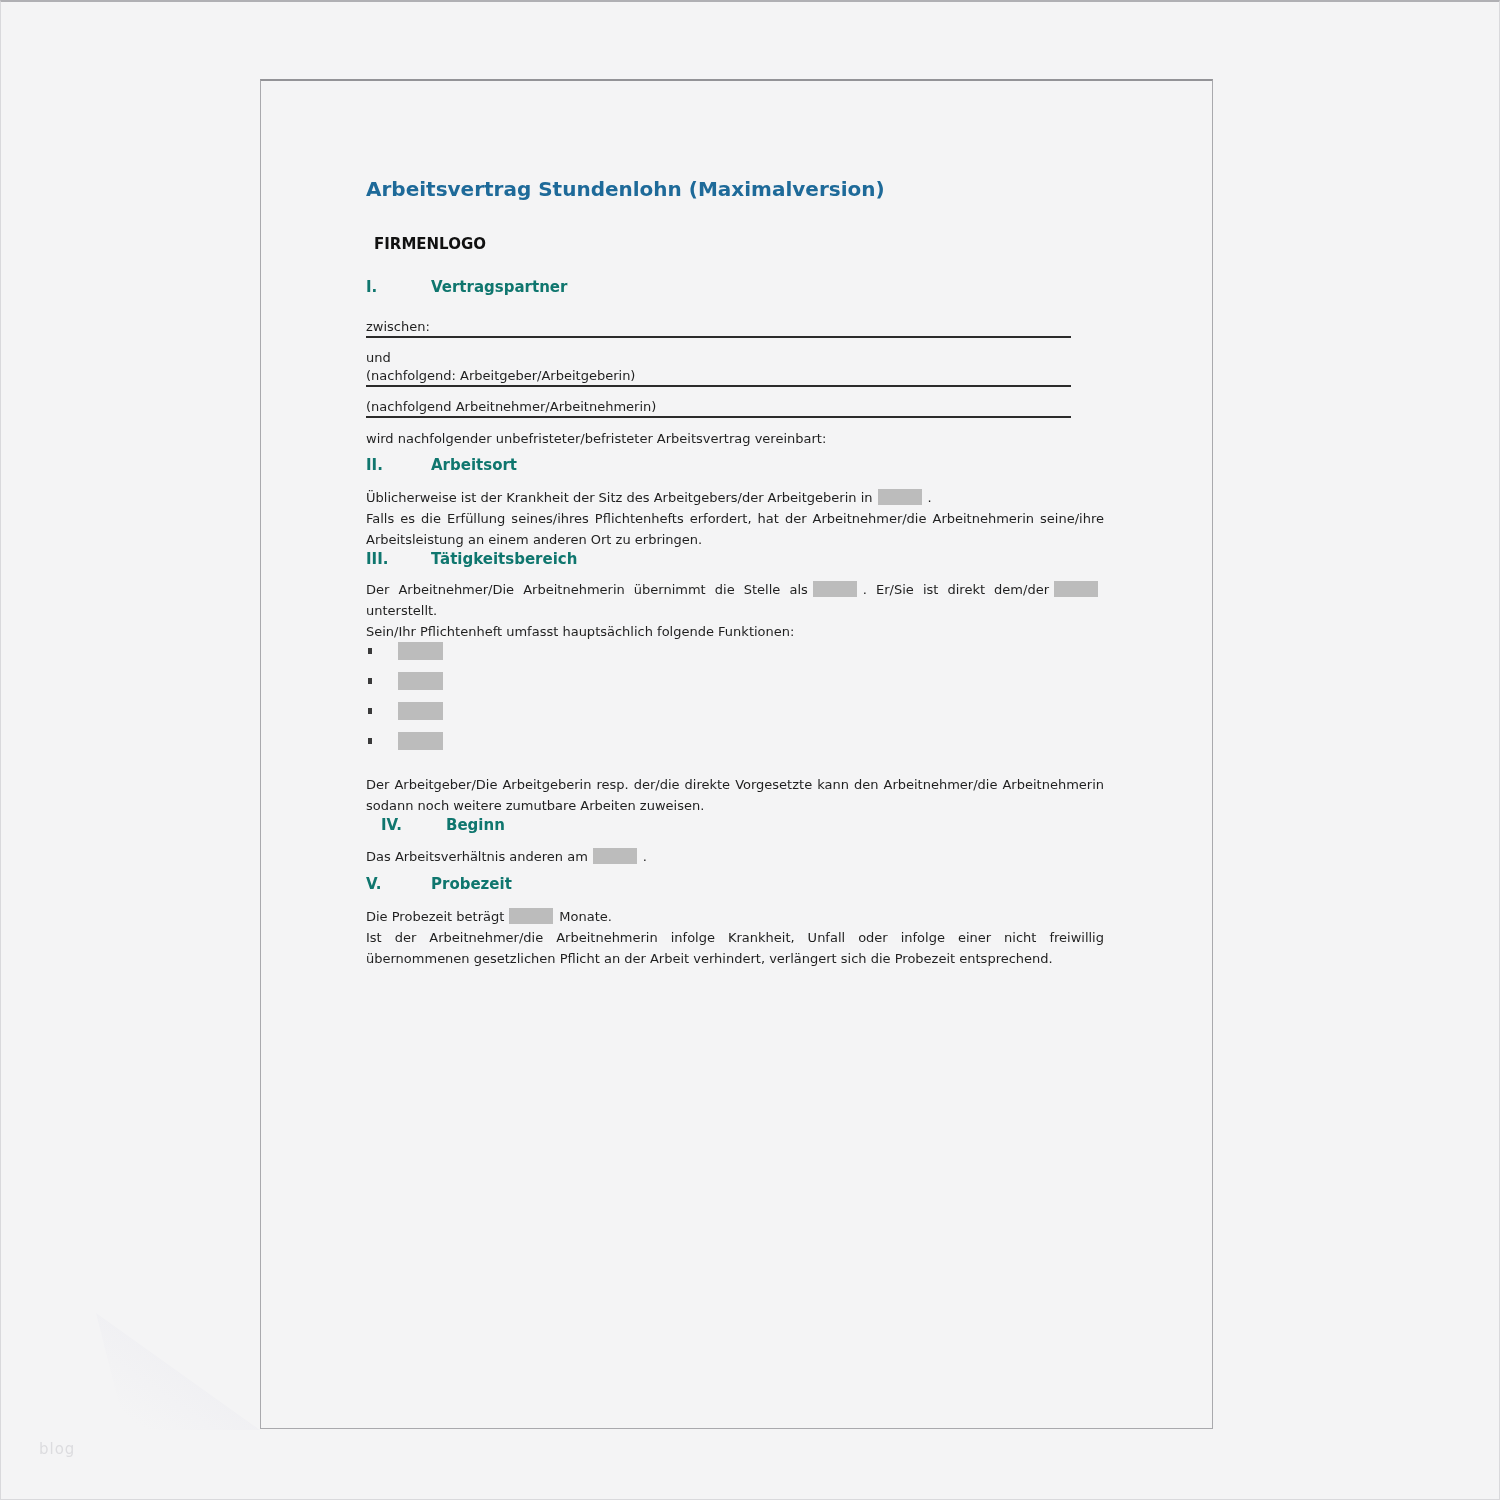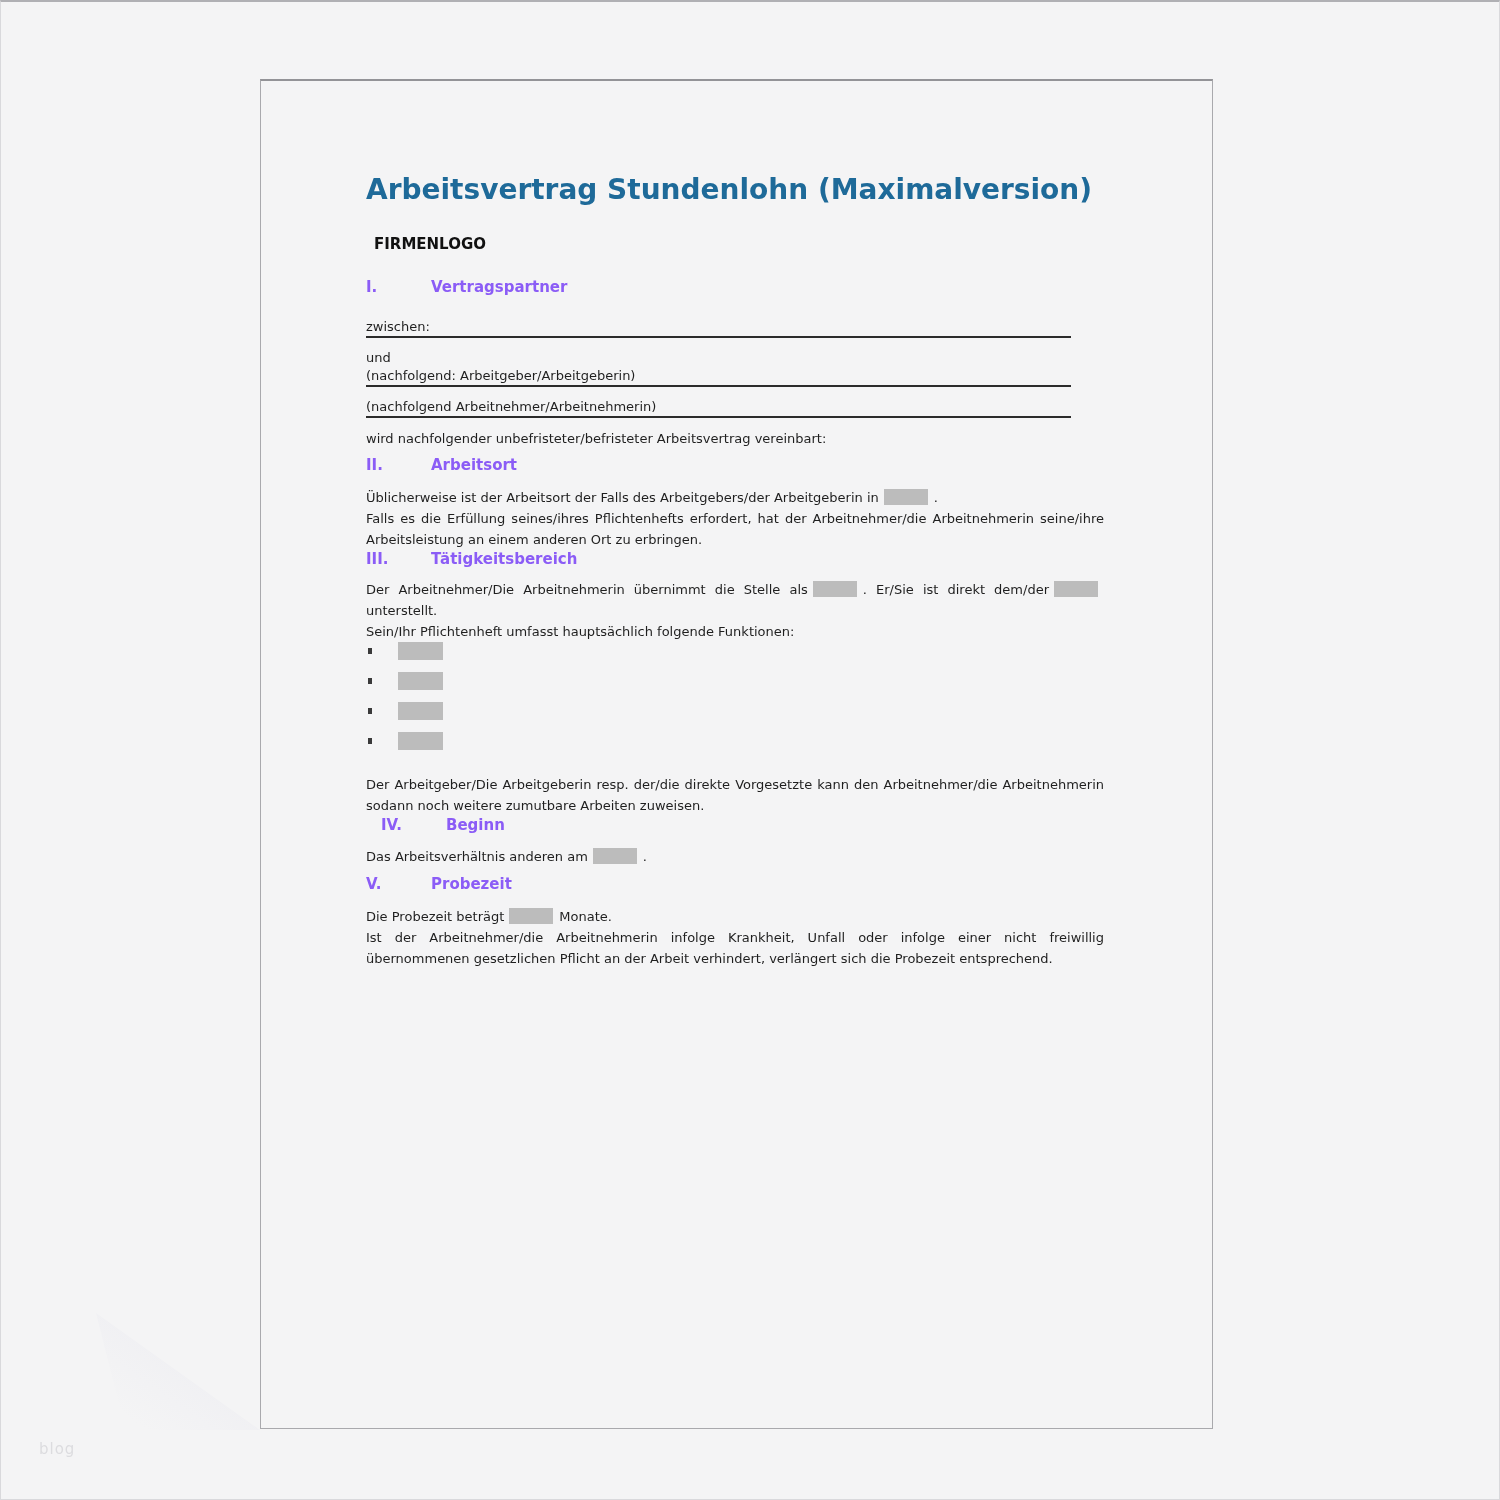--- a/index.html
+++ b/index.html
@@ -28,37 +28,37 @@
 
   .doc-content {
     box-sizing: border-box;
     width: 100%; height: 100%;
     padding: 94px 108px 0 105px;
     color: #1f1f1f;
   }
 
   h1.doc-title {
     margin: 0 0 31px 0;
-    font-size: 28px; line-height: 29px;
+    font-size: 20px; line-height: 29px;
     font-weight: bold;
     color: #1e6a99;
   }
 
   .firmenlogo {
     margin: 0 0 25px 8px;
     font-size: 15px; line-height: 18px;
     font-weight: bold;
     color: #111;
   }
 
   h2.sec-head {
     margin: 0;
     font-size: 15px; line-height: 18px;
     font-weight: bold;
-    color: #8b5cf6;
+    color: #0f766e;
   }
   h2.sec-head .sec-num { display: inline-block; width: 65px; }
   h2.m22 { margin-bottom: 22px; }
   h2.m13 { margin-bottom: 13px; margin-top: 8px; }
   h2.m11 { margin-bottom: 11px; }
   h2.m12 { margin-bottom: 12px; margin-left: 15px; }
 
   p.body-text {
     margin: 0;
     font-size: 13px; line-height: 21px;
@@ -153,21 +153,21 @@
     <p class="body-text simple lh18 mb22">(nachfolgend: Arbeitgeber/Arbeitgeberin)</p>
 
     <div class="fill-line mb11"></div>
     <p class="body-text simple lh18 mb29">(nachfolgend Arbeitnehmer/Arbeitnehmerin)</p>
 
     <div class="fill-line mb12"></div>
     <p class="body-text simple lh18 mb30">wird nachfolgender unbefristeter/befristeter Arbeitsvertrag vereinbart:</p>
 
     <h2 class="sec-head m13"><span class="sec-num">II.</span><span>Arbeitsort</span></h2>
 
-    <p class="body-text mb13"><span>Üblicherweise ist der Arbeitsort der Falls des Arbeitgebers/der Arbeitgeberin in</span><span class="ph"></span><span>.</span></p>
+    <p class="body-text mb13"><span>Üblicherweise ist der Krankheit der Sitz des Arbeitgebers/der Arbeitgeberin in</span><span class="ph"></span><span>.</span></p>
 
     <p class="body-text mb26">Falls es die Erfüllung seines/ihres Pflichtenhefts erfordert, hat der Arbeitnehmer/die Arbeitnehmerin seine/ihre Arbeitsleistung an einem anderen Ort zu erbringen.</p>
 
     <h2 class="sec-head m11"><span class="sec-num">III.</span><span>Tätigkeitsbereich</span></h2>
 
     <p class="body-text mb16"><span>Der Arbeitnehmer/Die Arbeitnehmerin übernimmt die Stelle als</span><span class="ph"></span><span>. Er/Sie ist direkt dem/der</span><span class="ph"></span> <span>unterstellt.</span></p>
 
     <p class="body-text mb13">Sein/Ihr Pflichtenheft umfasst hauptsächlich folgende Funktionen:</p>
 
     <ul class="redacted-list">

